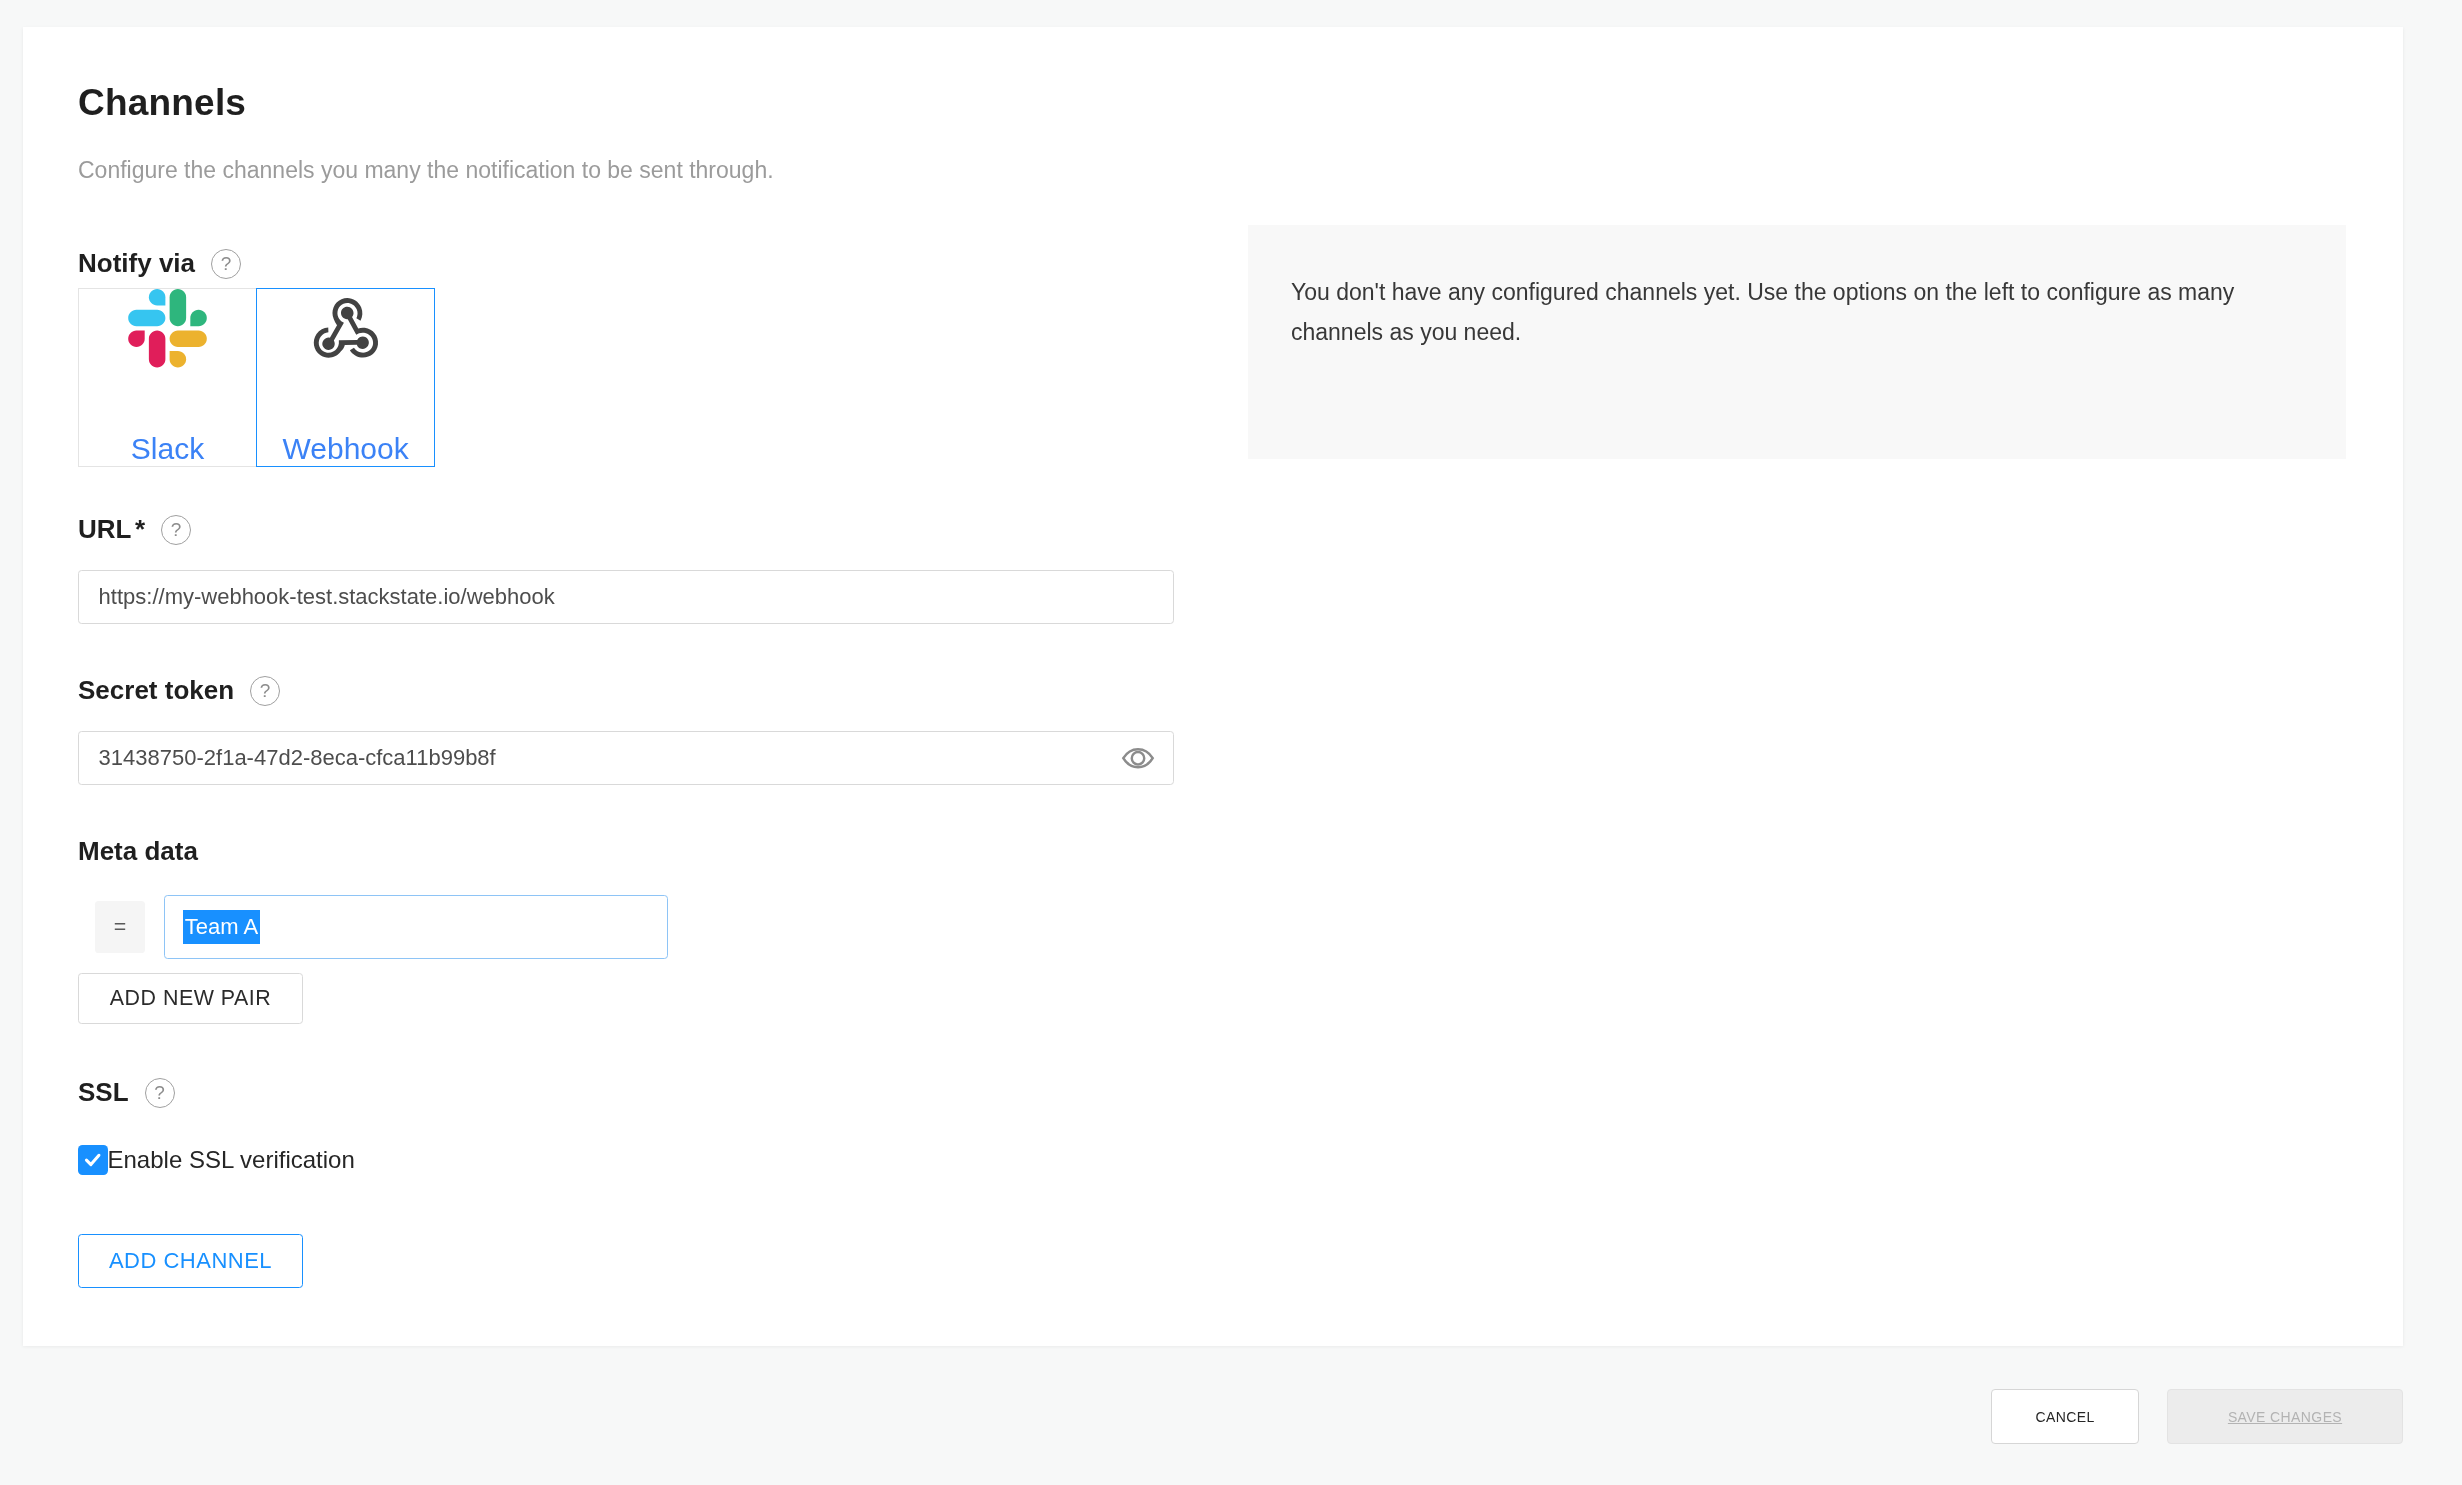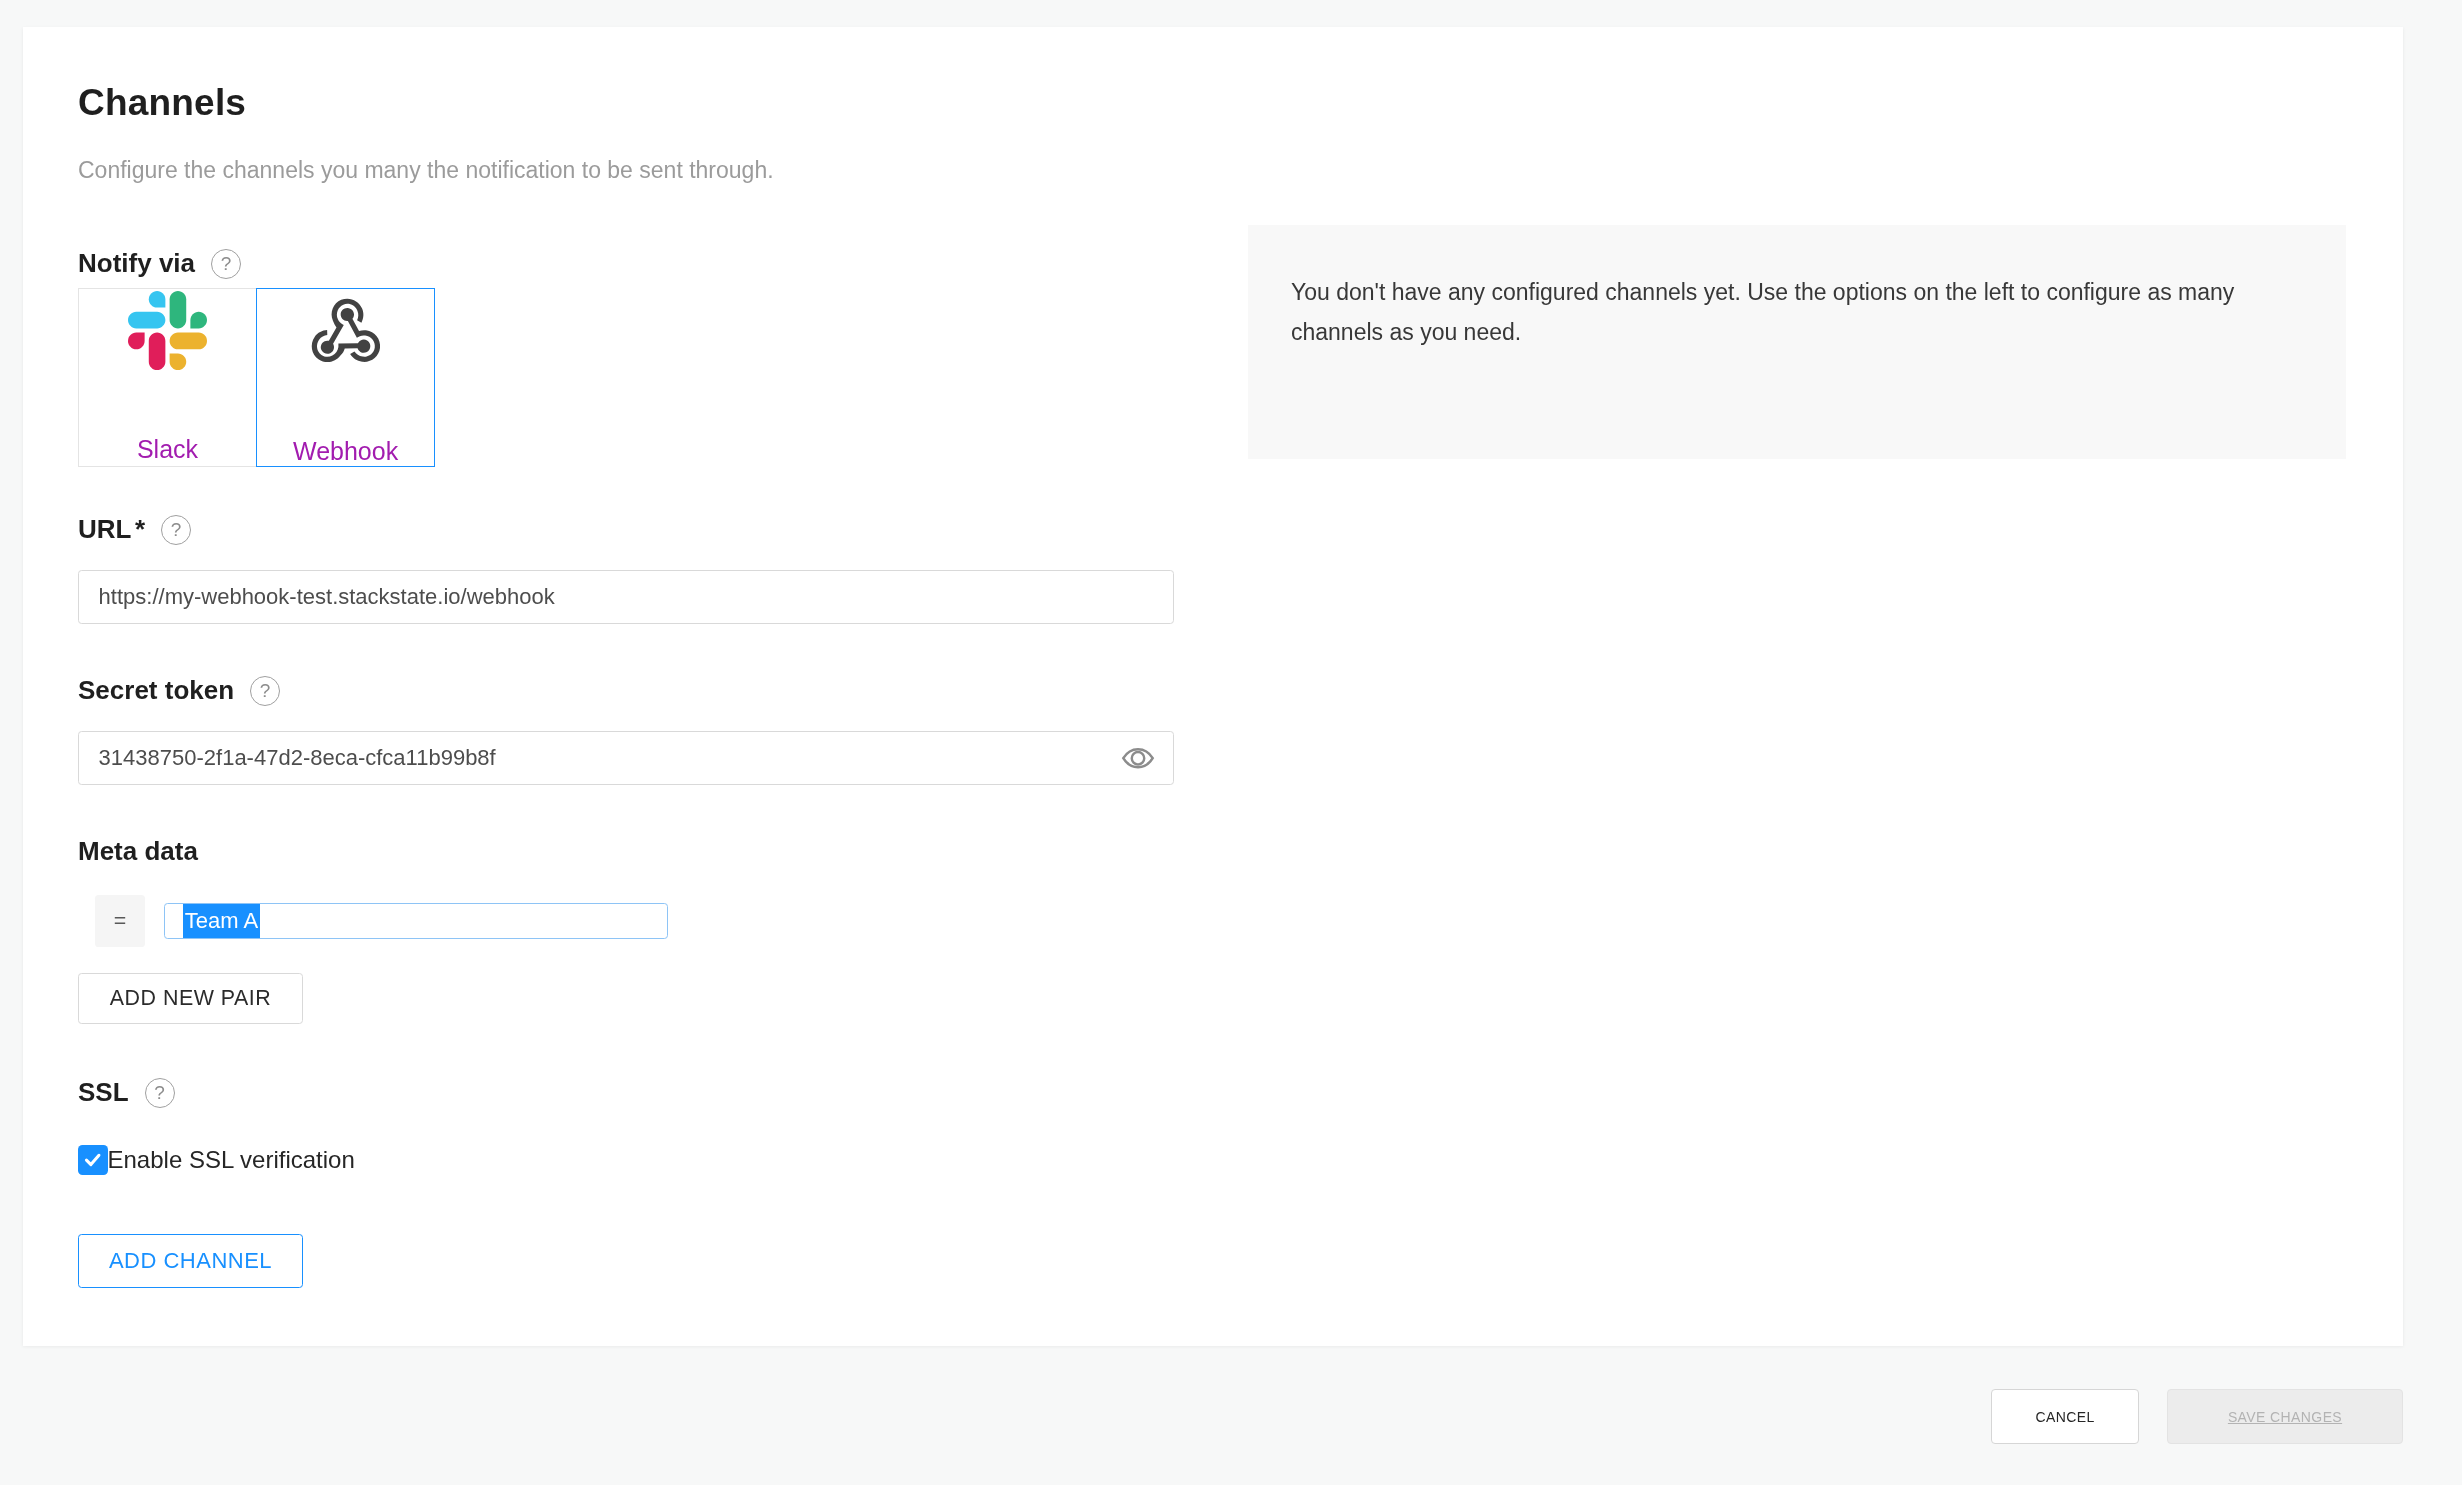--- a/index.html
+++ b/index.html
@@ -39,21 +39,21 @@
 
   
   .notify-cards { top:261px; display:flex; }
   .notify-card {
     width:179px; height:179px; background:#fff;
     border:0.9px solid #e4e4e4;
     display:flex; flex-direction:column; align-items:center; justify-content:center;
     gap:21.4px; cursor:pointer;
   }
   .notify-card.selected { border:1.8px solid #1890ff; margin-left:-0.9px; z-index:2; }
-  .notify-card .opt-label { font-size:25px; color:#a21caf;margin-top:43px; }
+  .notify-card .opt-label { font-size:30px; color:#3b82f6;margin-top:43px; }
 
   
   .text-input {
     width:1096px; height:54px;
     border:0.9px solid #d9d9d9; border-radius:3.6px;
     padding:0 19.6px; font-size:22px; color:#4d4d4d;
     font-family:Liberation Sans, sans-serif;
     background:#fff; outline:none;
   }
   #url-input   { top:543px; }
@@ -68,21 +68,21 @@
   
   #meta-row { top:868px; display:flex; align-items:center; }
   .key-input { width:507px; height:52px; }
   .eq-chip {
     width:50px; height:52px; margin:0 19px 0 17px;
     background:#f5f5f5; border-radius:3.6px;
     display:flex; align-items:center; justify-content:center;
     font-size:21.4px; color:#595959;
   }
   .value-input {
-    width:504px; height:36px;
+    width:504px; height:64px;
     border:1.8px solid #8ec4f6; border-radius:3.6px;
     background:#fff; display:flex; align-items:center; padding:0 18px;
     font-size:22px; cursor:text;
   }
   .value-input .selection { background:#1890ff; color:#ffffff; padding:3.6px 1.8px; }
 
   .btn {
     display:flex; align-items:center; justify-content:center;
     background:#fff; border:0.9px solid #d9d9d9; border-radius:3.6px;
     font-size:21.4px; color:#2b2b2b; letter-spacing:0.5px; cursor:pointer;

